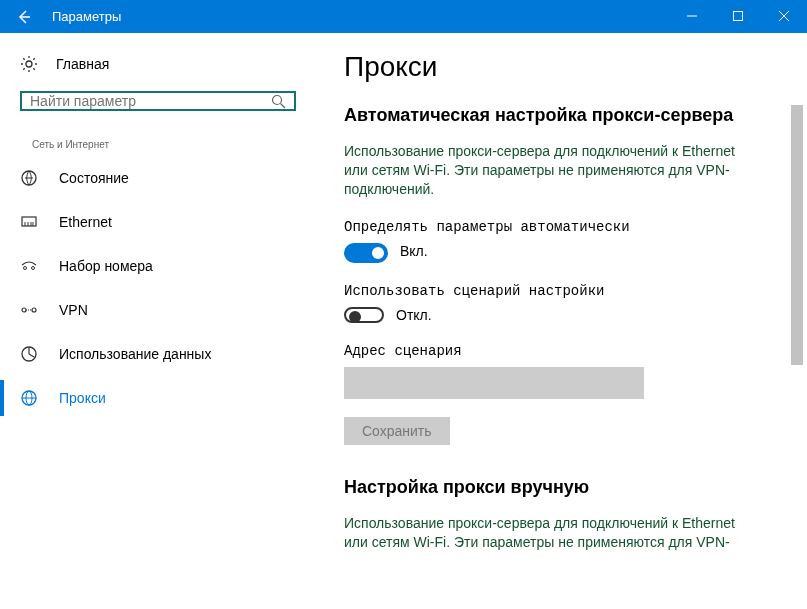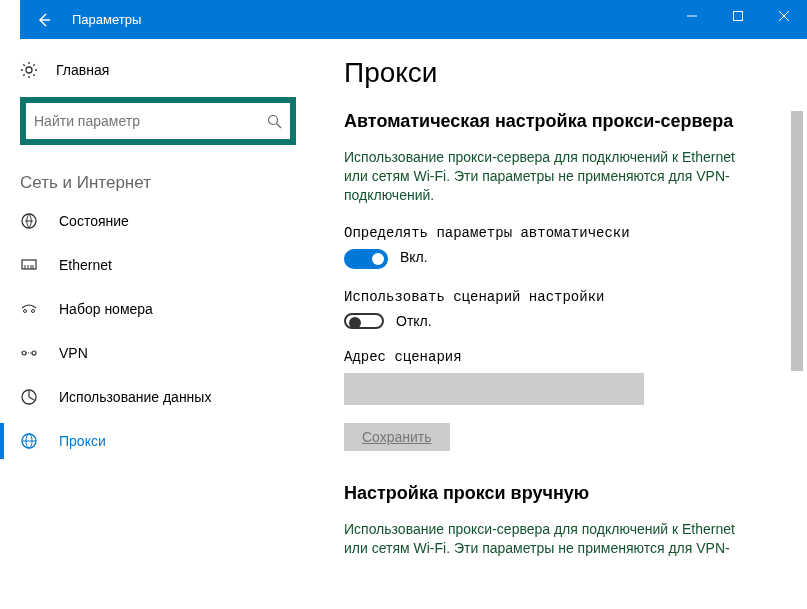--- a/index.html
+++ b/index.html
@@ -8,27 +8,26 @@
     font-size: 14px;
     color: #000;
     background: #fff;
     width: 807px;
     height: 609px;
     overflow: hidden;
     position: relative;
   }
   
   .titlebar {
-    height: 39px;
+    height: 33px;
     background: #0078d7;
     color: #fff;
     display: flex;
     align-items: center;
     position: relative;
-    margin-left: 20px;
   }
   .back-btn {
     width: 48px;
     height: 32px;
     display: flex;
     align-items: center;
     justify-content: center;
     font-size: 16px;
   }
   .back-btn svg { width: 16px; height: 16px; }
@@ -62,40 +61,40 @@
     display: flex;
     align-items: center;
     padding: 8px 20px 8px 20px;
     gap: 18px;
   }
   .home-row .icon { width: 18px; display:flex; }
   .search-wrap {
     padding: 10px 20px 0 20px;
   }
   .search {
-    width: 276px; height: 48px;
-    border: 6px solid #0f766e;
+    width: 276px; height: 20px;
+    border: 2px solid #0f766e;
     background: #fff;
     display: flex;
     align-items: center;
     padding: 0 8px;
     color: #666;
     font-size: 14px;
     justify-content: space-between;
   }
   .search input {
     border: none; outline: none;
     flex: 1;
     font-size: 14px;
     font-family: inherit;
   }
   .category-label {
     color: #666;
-    font-size: 17px;
-    padding: 28px 20px 6px 20px;
+    font-size: 10px;
+    padding: 28px 20px 6px 32px;
   }
   .nav-item {
     display: flex;
     align-items: center;
     height: 44px;
     padding: 0 20px;
     gap: 21px;
     color: #000;
     position: relative;
   }
@@ -193,21 +192,20 @@
   }
   .btn-disabled {
     display: inline-block;
     padding: 6px 18px;
     background: #ccc;
     color: #777;
     border: none;
     font-size: 14px;
     font-family: inherit;
     margin-bottom: 12px;
-    text-decoration: underline;
   }
   .scrollbar-thumb {
     position: absolute;
     right: 4px;
     top: 72px;
     width: 12px;
     height: 260px;
     background: #c2c2c2;
   }
 </style>

